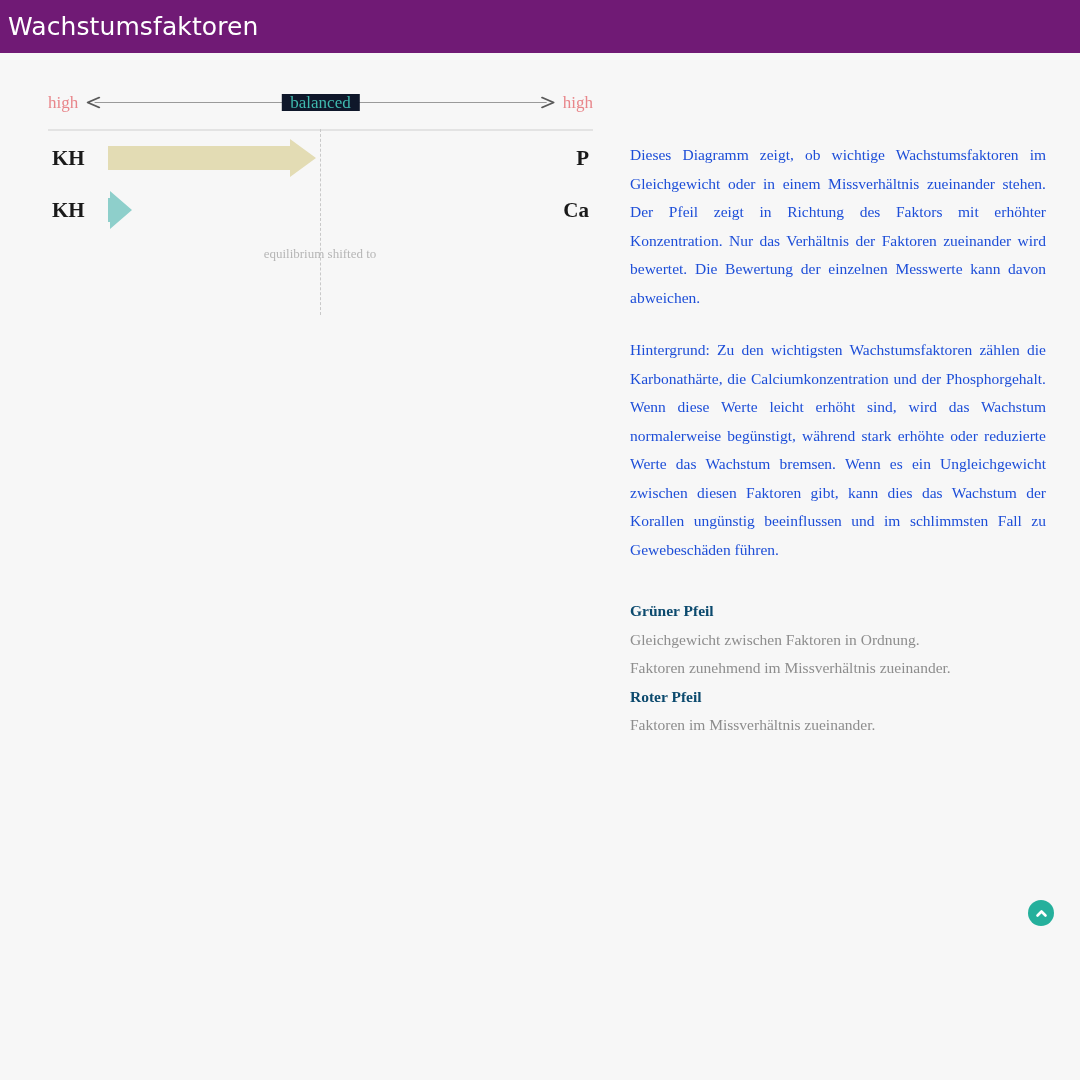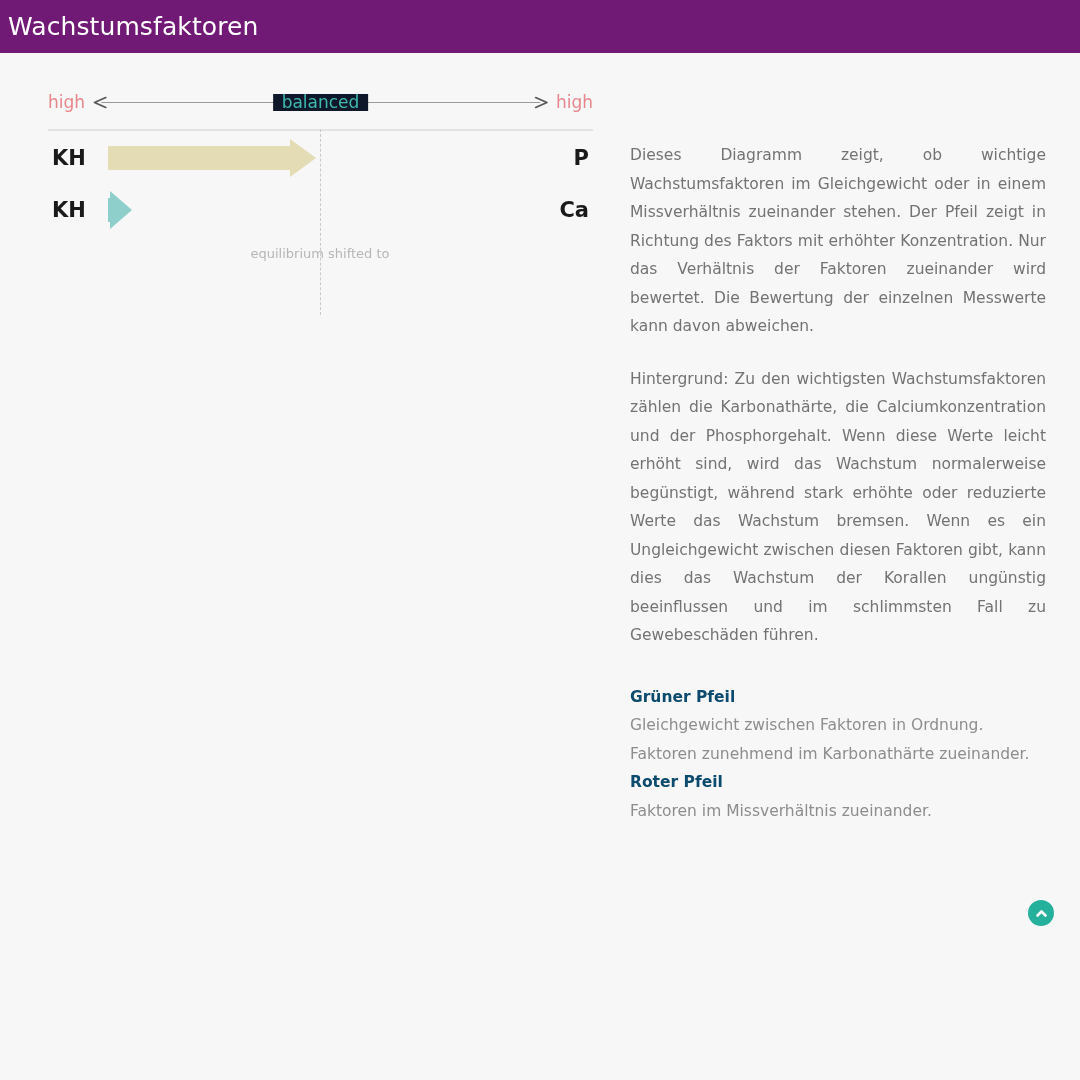--- a/index.html
+++ b/index.html
@@ -31,20 +31,21 @@
     line-height: 1;
   }
 
   
   .page {
     display: flex;
     align-items: flex-start;
     padding: 0;
     height: 1027px;
     box-sizing: border-box;
+    font-family: Liberation Serif, serif;
   }
 
   
   .diagram-col {
     width: 620px;
     flex: 0 0 620px;
     padding: 34px 0 0 0;
     box-sizing: border-box;
     position: relative;
   }
@@ -159,21 +160,21 @@
   }
 
   
   .text-col {
     flex: 1 1 auto;
     padding: 88px 34px 0 10px;
     box-sizing: border-box;
     max-width: 460px;
   }
   .para {
-    color: #737373;
+    color: #1d4ed8;
     font-size: 15.5px;
     line-height: 28.5px;
     text-align: justify;
     margin: 0 0 24px 0;
   }
   .para:last-of-type { margin-bottom: 0; }
 
   .legend {
     margin-top: 33px;
   }
@@ -268,21 +269,21 @@
     </div>
   </div>
 
   <div class="text-col">
     <p class="para">Dieses Diagramm zeigt, ob wichtige Wachstumsfaktoren im Gleichgewicht oder in einem Missverhältnis zueinander stehen. Der Pfeil zeigt in Richtung des Faktors mit erhöhter Konzentration. Nur das Verhältnis der Faktoren zueinander wird bewertet. Die Bewertung der einzelnen Messwerte kann davon abweichen.</p>
     <p class="para">Hintergrund: Zu den wichtigsten Wachstumsfaktoren zählen die Karbonathärte, die Calciumkonzentration und der Phosphorgehalt. Wenn diese Werte leicht erhöht sind, wird das Wachstum normalerweise begünstigt, während stark erhöhte oder reduzierte Werte das Wachstum bremsen. Wenn es ein Ungleichgewicht zwischen diesen Faktoren gibt, kann dies das Wachstum der Korallen ungünstig beeinflussen und im schlimmsten Fall zu Gewebeschäden führen.</p>
 
     <div class="legend">
       <div class="legend-term">Grüner Pfeil</div>
       <div class="legend-desc">Gleichgewicht zwischen Faktoren in Ordnung.</div>
-      <div class="legend-desc">Faktoren zunehmend im Karbonathärte zueinander.</div>
+      <div class="legend-desc">Faktoren zunehmend im Missverhältnis zueinander.</div>
       <div class="legend-term">Roter Pfeil</div>
       <div class="legend-desc">Faktoren im Missverhältnis zueinander.</div>
     </div>
   </div>
 
 </div>
 
 <div class="scroll-top-btn">
   <span>
     <svg width="15" height="15" viewBox="0 0 15 15">

